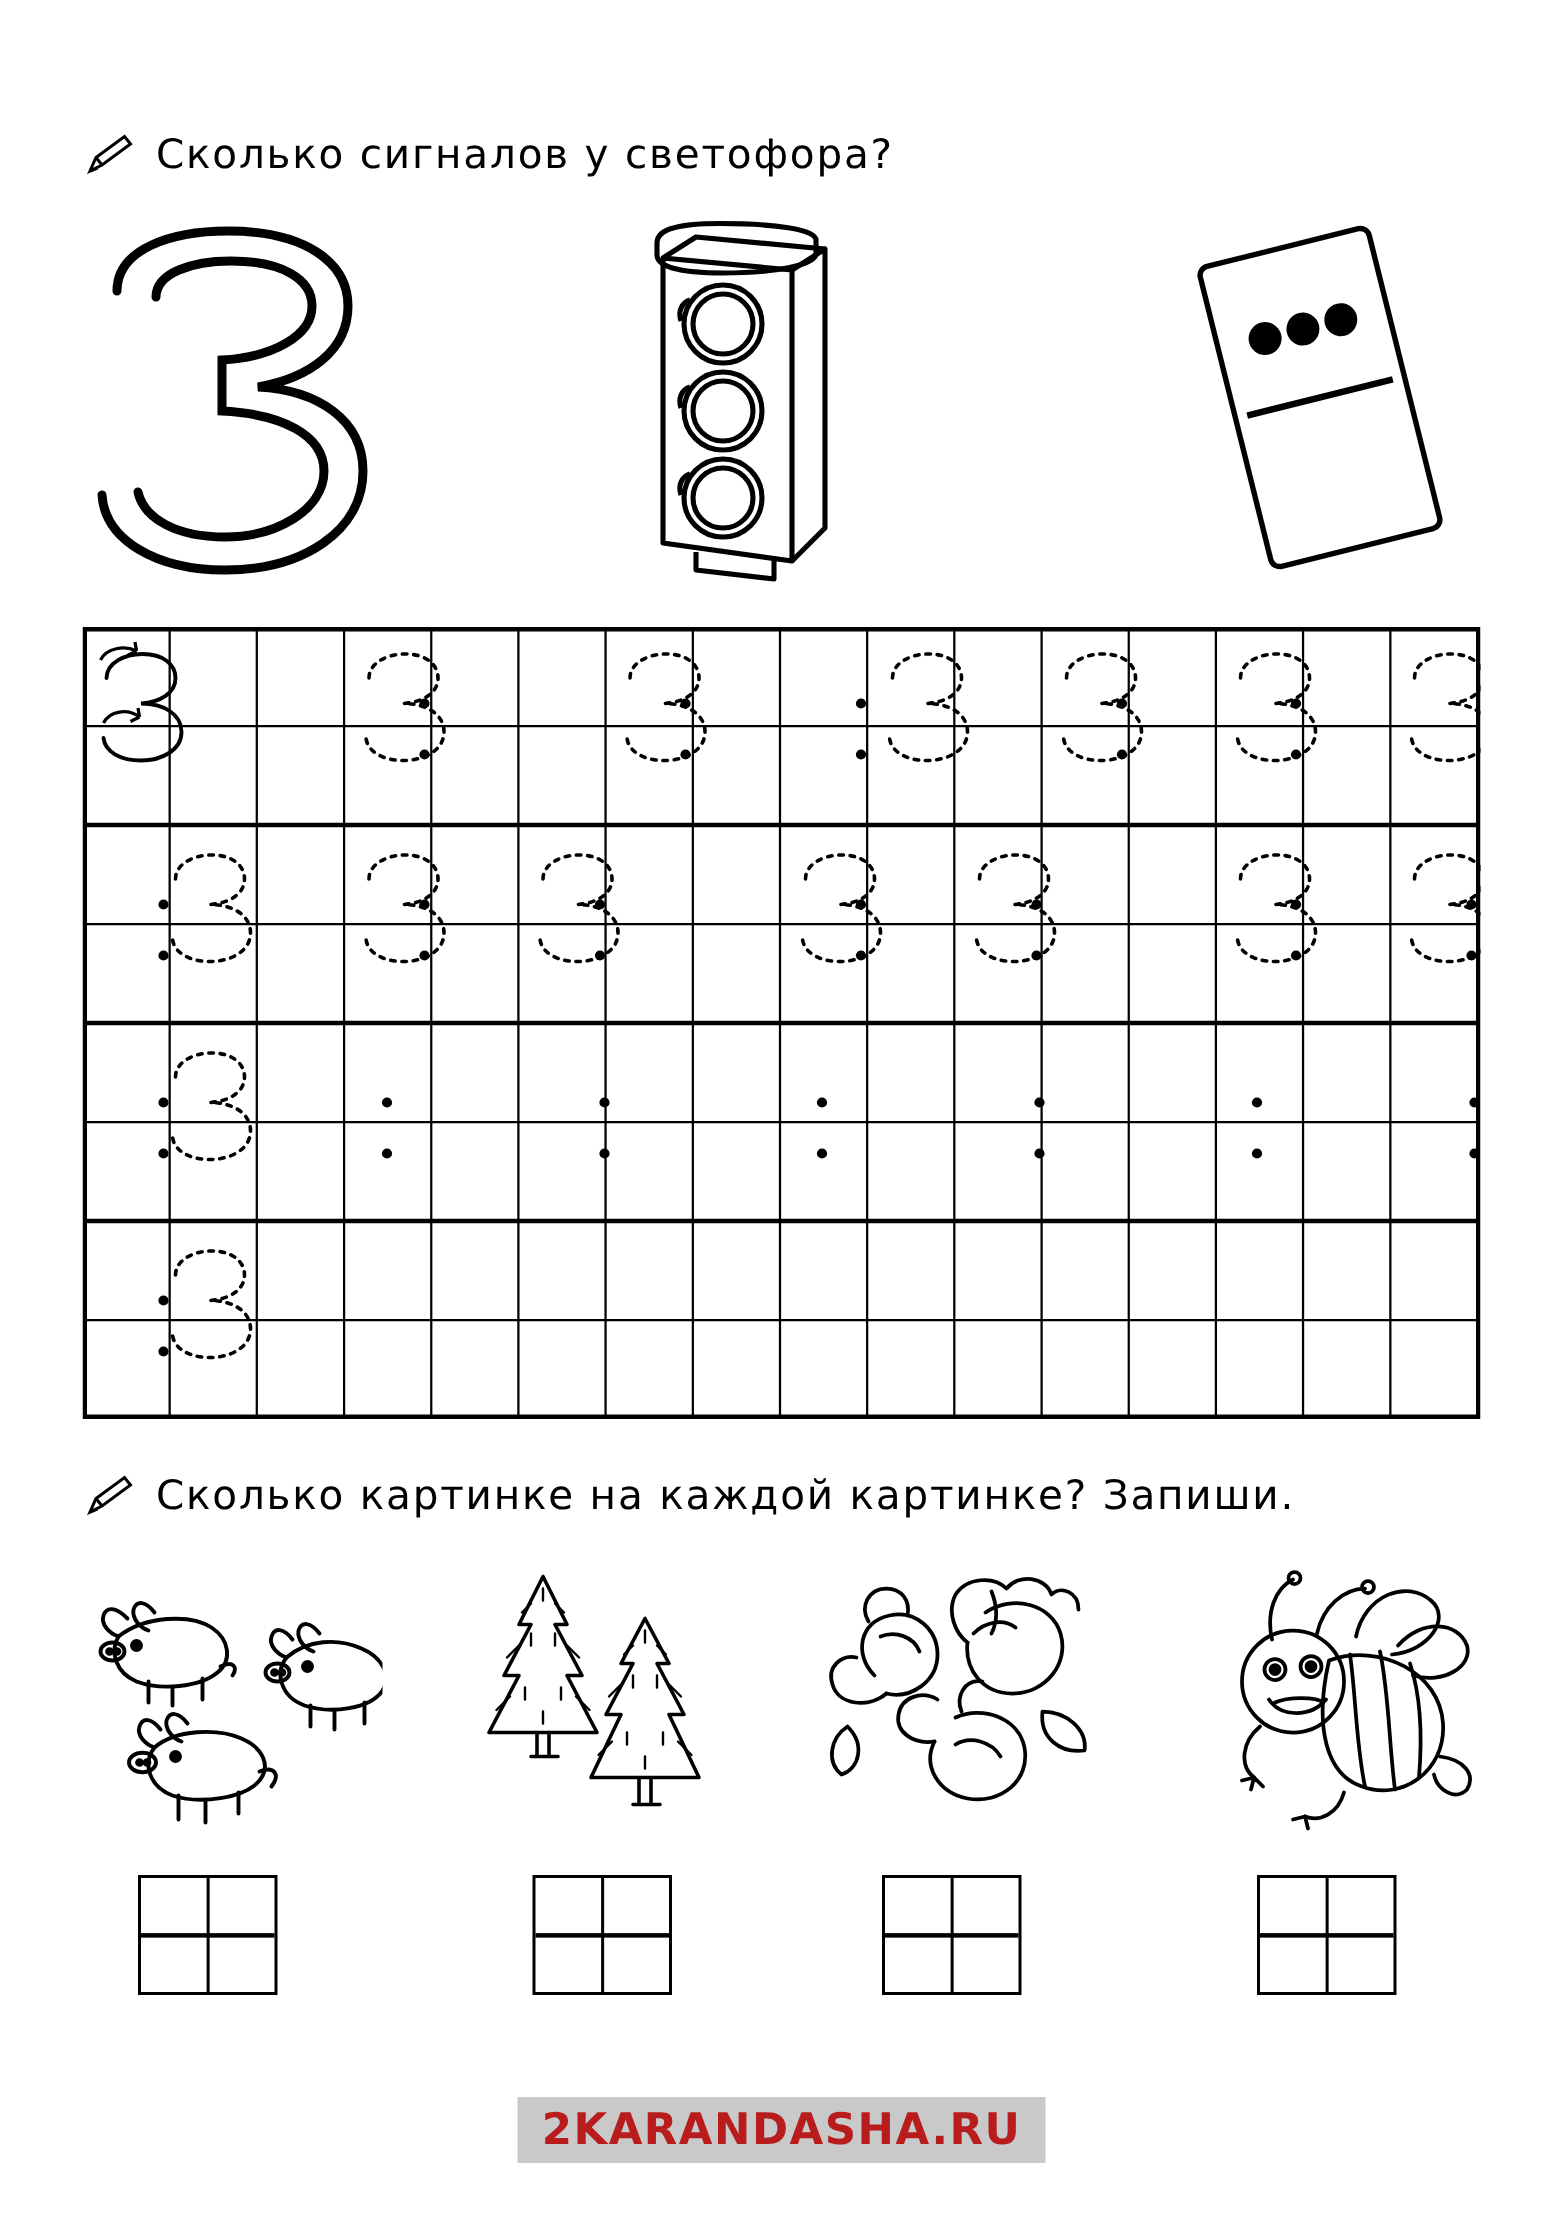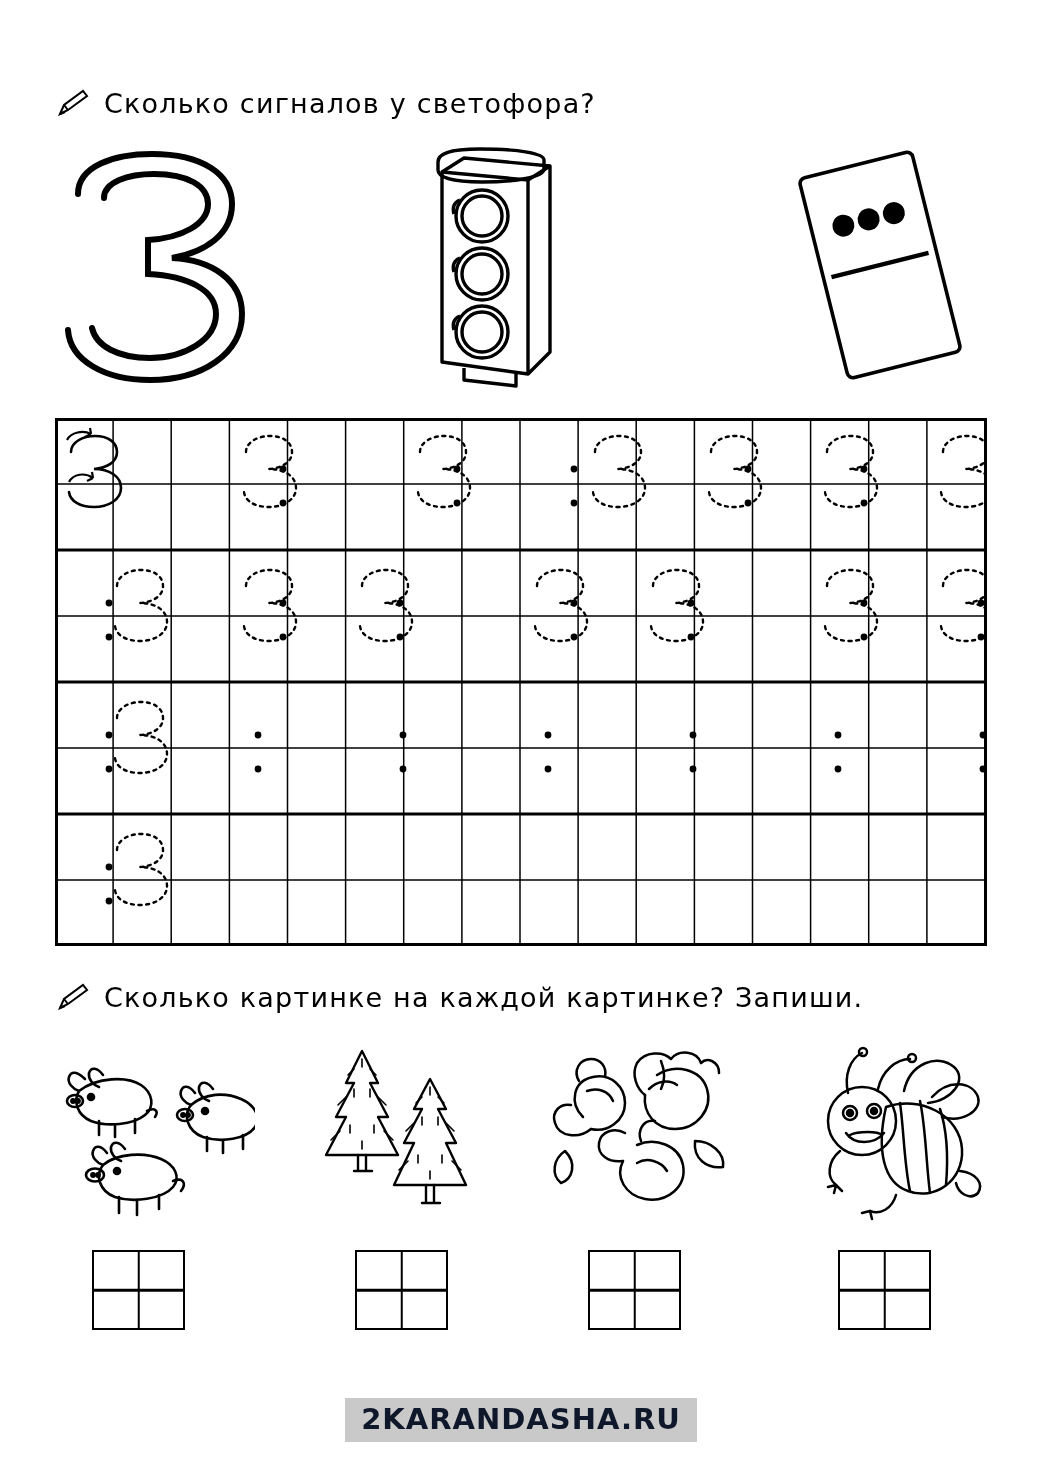--- a/index.html
+++ b/index.html
@@ -101,21 +101,21 @@
     top: 1398px;
     width: 1042px;
     text-align: center;
   }
   .footer-text {
     display: inline-block;
     font-family: "DejaVu Sans", sans-serif;
     font-size: 29px;
     font-weight: bold;
     letter-spacing: 1px;
-    color: #0f172a;
+    color: #b91c1c;
     background: #c9c9c9;
     padding: 4px 16px 6px 16px;
   }
 </style>
 </head>
 <body>
 
 <div class="page">
 
   <div class="task-row task-1">

